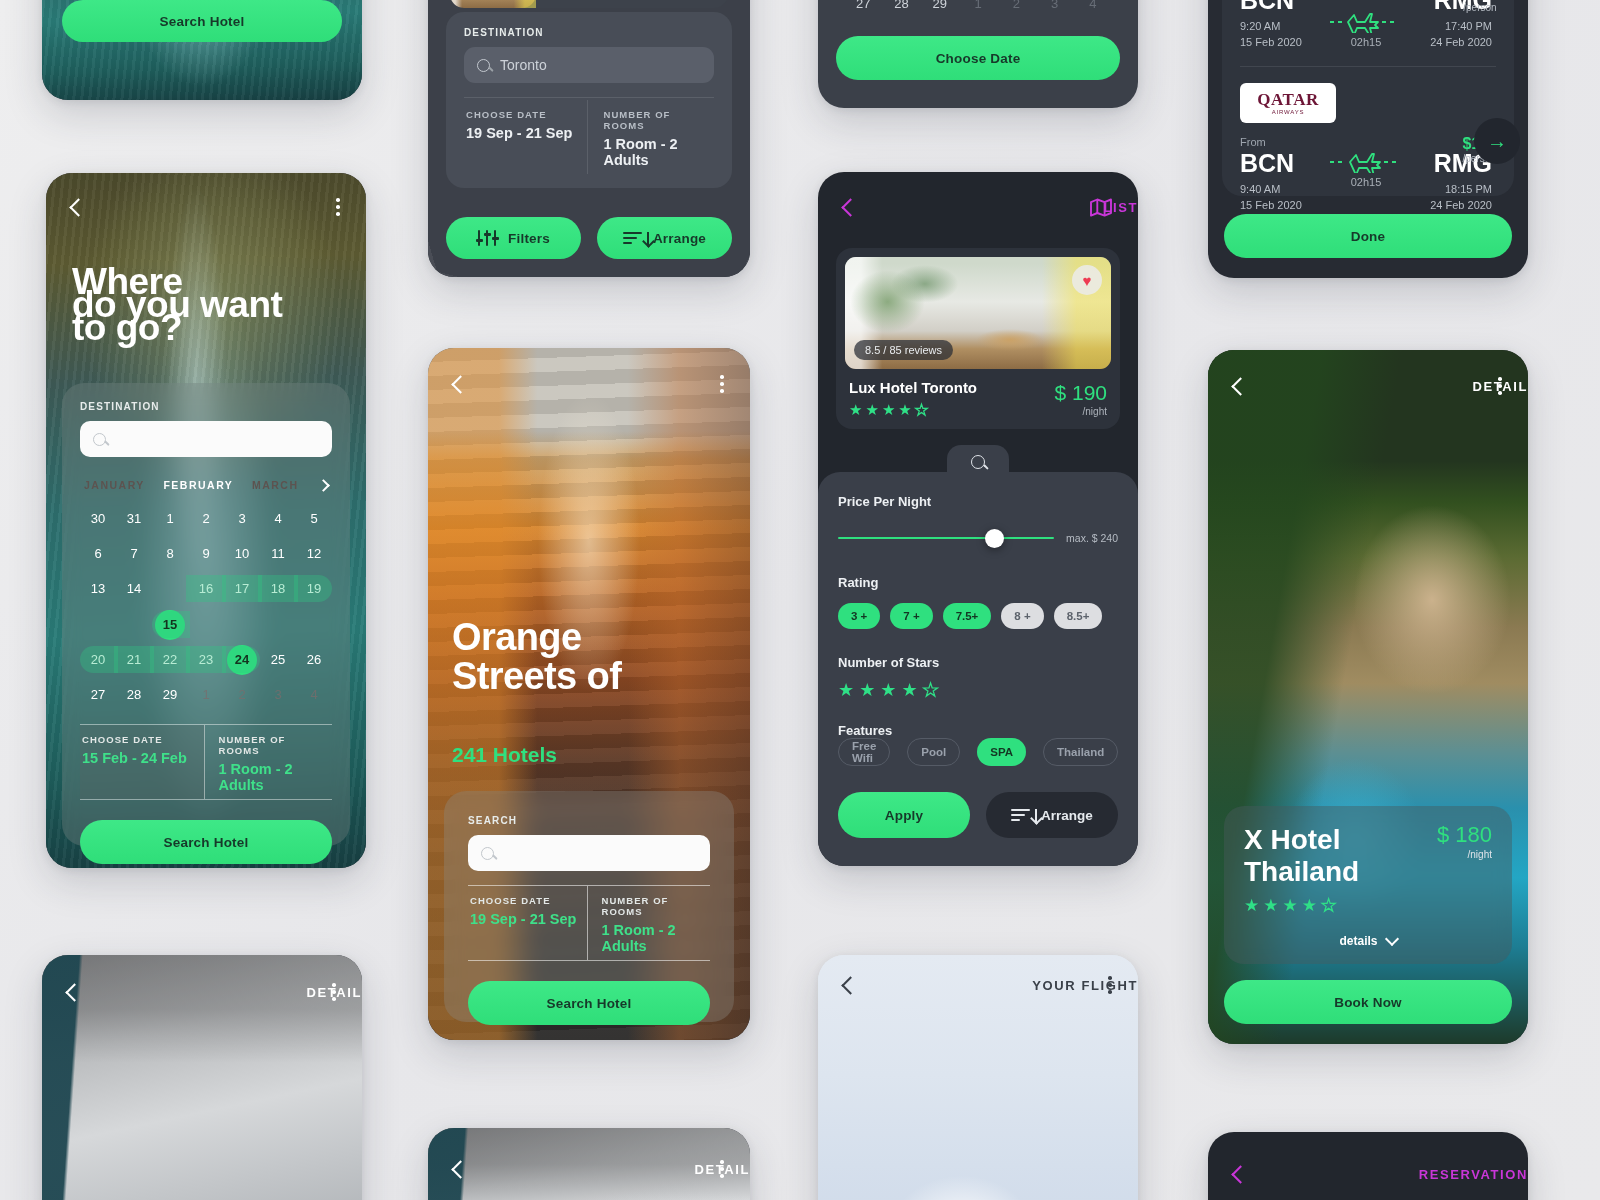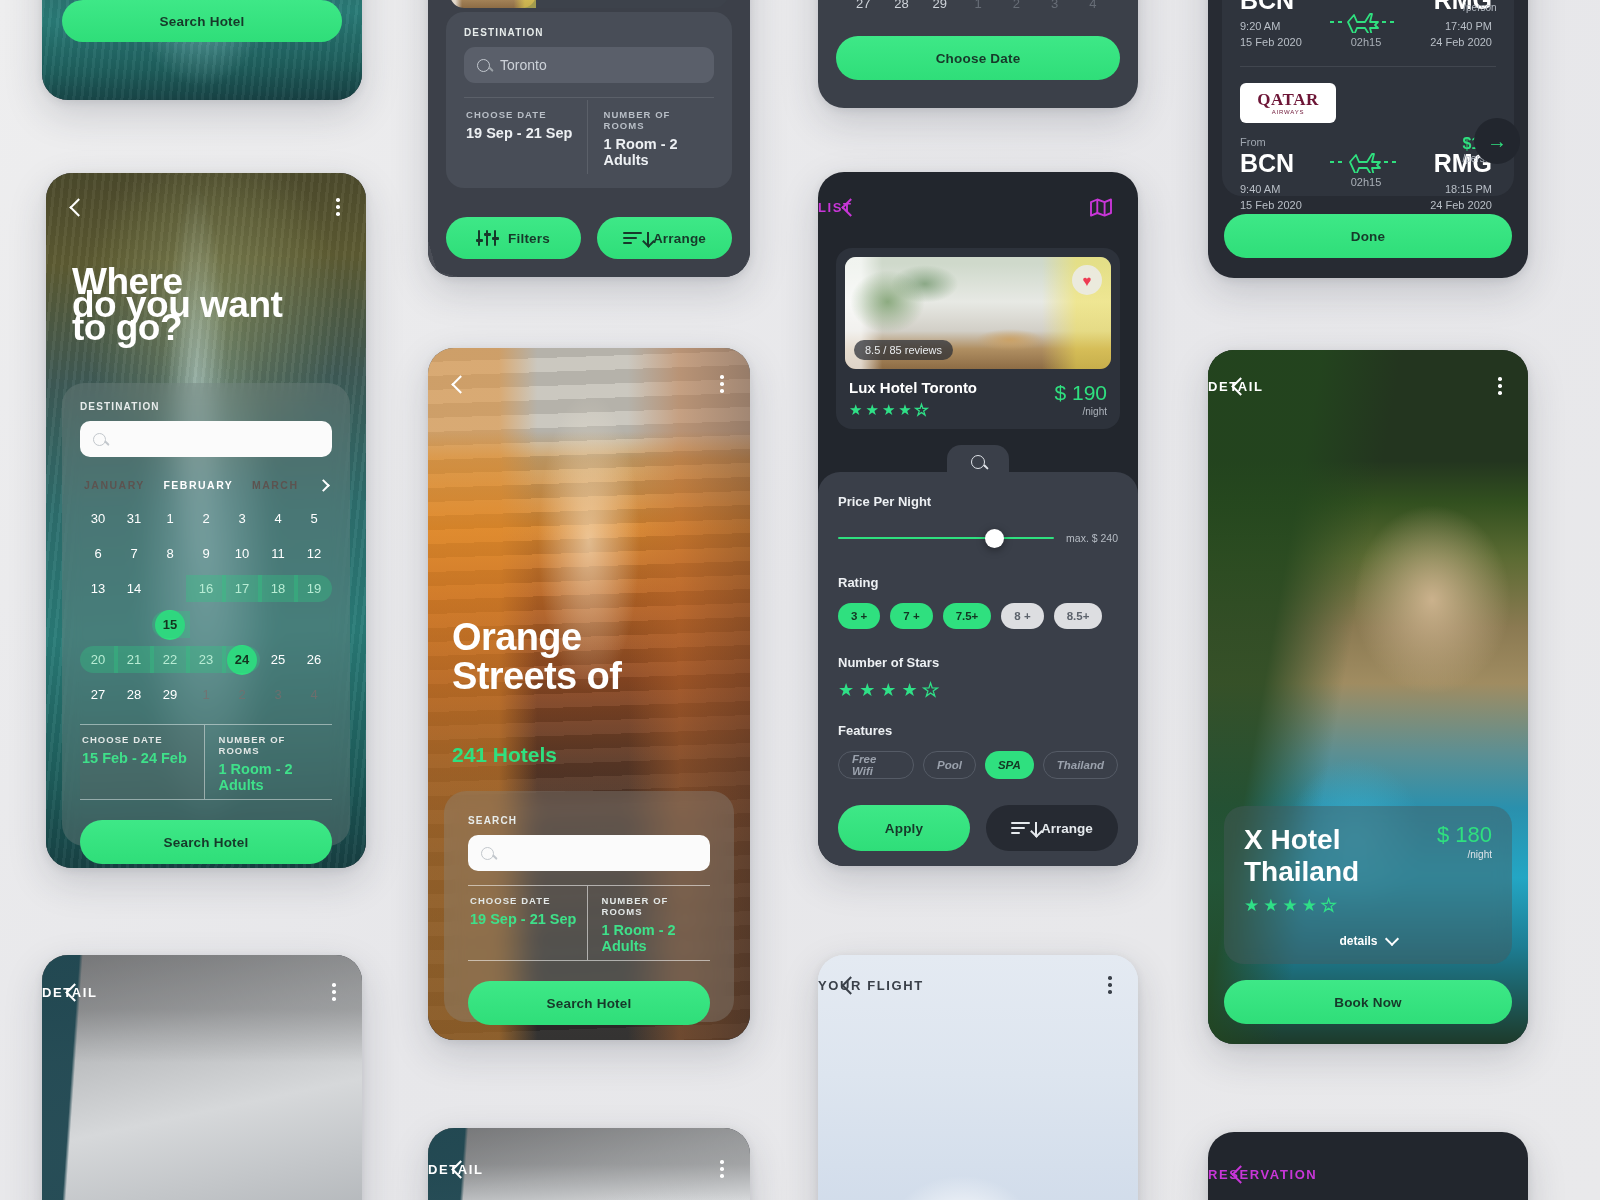--- a/index.html
+++ b/index.html
@@ -21,21 +21,21 @@
     box-shadow: 0 14px 38px rgba(40,45,60,.18), 0 2px 8px rgba(40,45,60,.10);
     background: #2b2f38;
   }
   
   .navbar {
     position: relative; z-index: 6;
     height: 56px; display: flex; align-items: center;
     padding: 0 26px;
   }
   .nav-title {
-    position:absolute; left:0; right:0; text-align:left;
+    position:absolute; left:0; right:0; text-align:right;
     font-size: 13px; font-weight: 700; letter-spacing: 1.6px;
   }
   .chev-back {
     width: 13px; height: 13px;
     border-left: 2.4px solid currentColor;
     border-bottom: 2.4px solid currentColor;
     transform: rotate(45deg);
     display:inline-block;
   }
   .dots { margin-left: auto; display:flex; flex-direction:column; gap:3.5px; align-items:center;}
@@ -598,21 +598,21 @@
       <div style="font-size:13px;font-weight:700;color:#edf0f3;margin-top:26px;">Number of Stars</div>
       <div class="stars" style="margin-top:11px;gap:5px;">
         <span class="star" style="font-size:18px;">★</span>
         <span class="star" style="font-size:18px;">★</span>
         <span class="star" style="font-size:18px;">★</span>
         <span class="star" style="font-size:18px;">★</span>
         <span class="star off" style="font-size:18px;">★</span>
       </div>
 
       <div style="font-size:13px;font-weight:700;color:#edf0f3;margin-top:24px;">Features</div>
-      <div style="display:flex;gap:9px;margin-top:13px;font-style:italic;">
+      <div style="display:flex;gap:17px;">
         <span class="chip outline">Free Wifi</span>
         <span class="chip outline">Pool</span>
         <span class="chip solid">SPA</span>
         <span class="chip outline">Thailand</span>
       </div>
 
       <div style="display:flex;gap:16px;margin-top:26px;">
         <div class="btn-green" style="flex:1;height:46px;">
           <span>Apply</span>
         </div>

